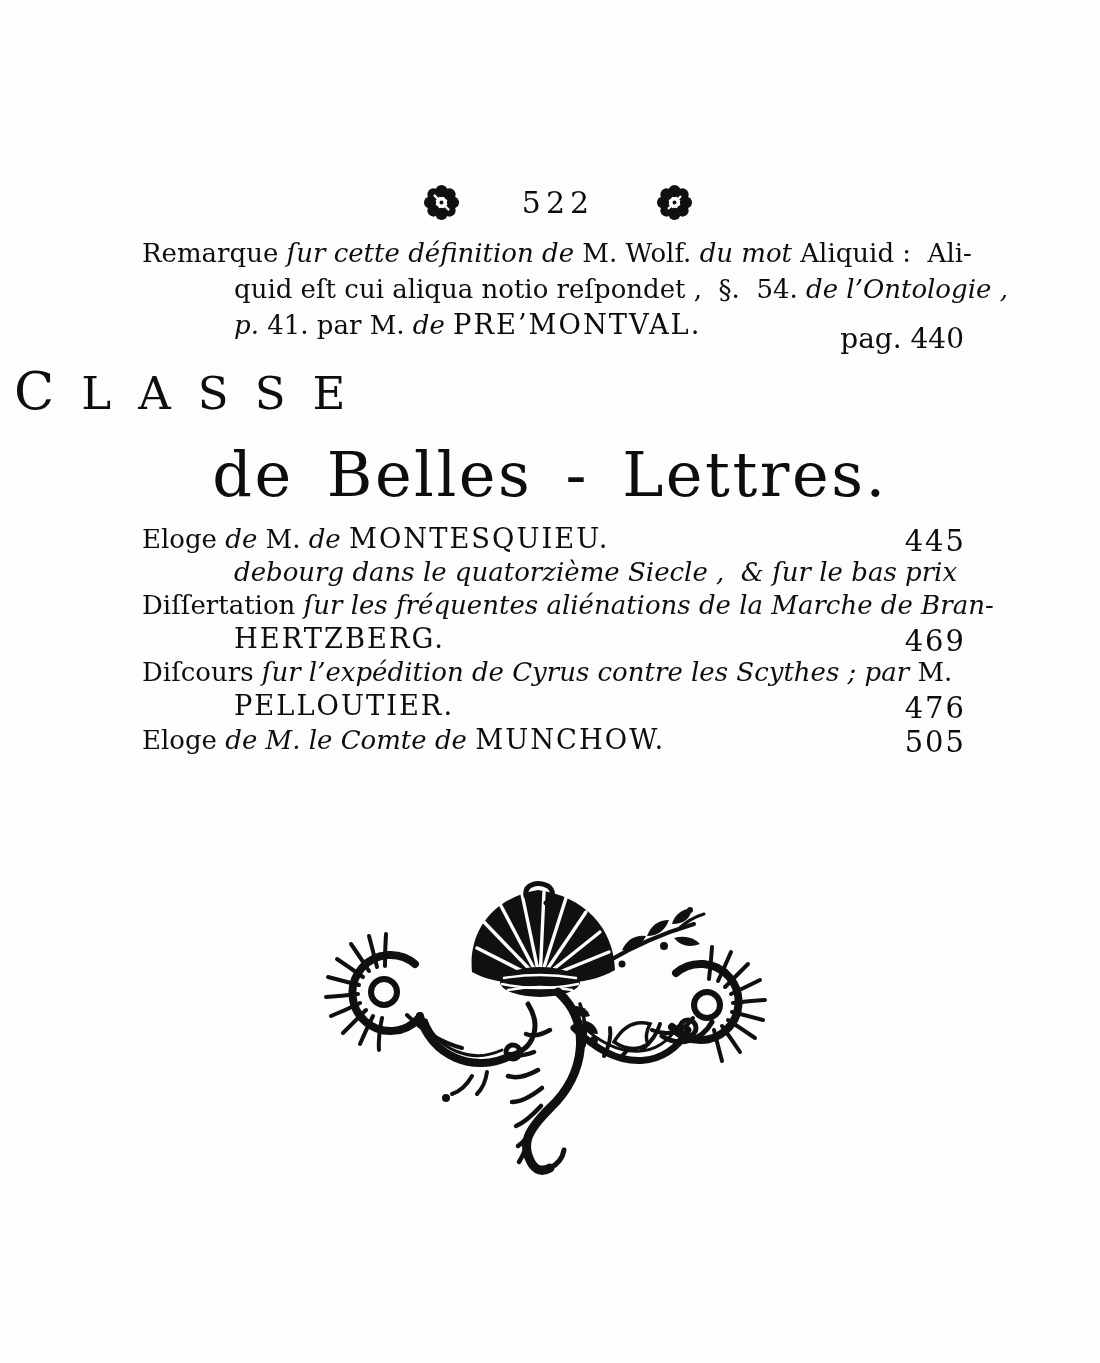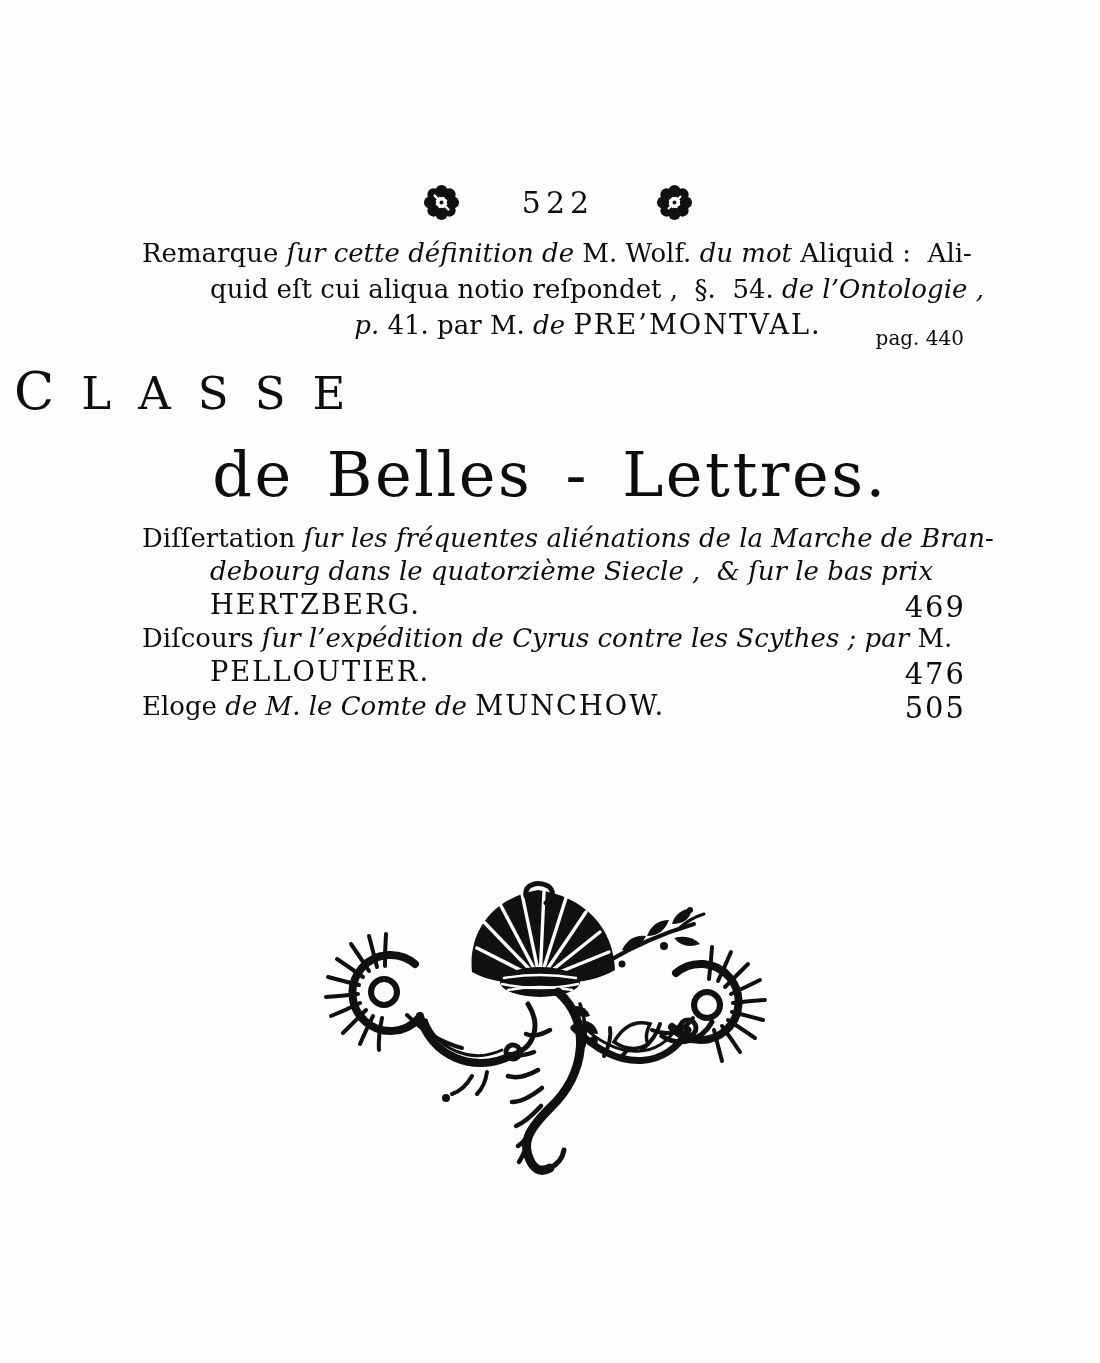--- a/index.html
+++ b/index.html
@@ -19,28 +19,28 @@
     display:flex; justify-content:center; align-items:center; gap:62px;
   }
   .folio { font-size:30px; letter-spacing:5px; }
   .rosette svg { display:block; }
 
   
   .remarque {
     position:absolute; left:142px; top:236px; width:824px;
     font-size:26px; line-height:35.5px;
   }
-  .rline { white-space:pre;text-align:center; }
-  .ind { margin-left:68px; }
+  .rline { white-space:pre; }
+  .ind { margin-left:92px; }
   .it { font-style:italic; }
   .sc { font-size:1.05em; letter-spacing:2px; }
   .wide { letter-spacing:5px; }
   .pageref {
     position:absolute; right:2px; top:85px;
-    font-size:20px;
+    font-size:28px;
   }
 
   
   .classe {
     position:absolute; top:360px; left:0; width:100%;
     margin:0; text-align:left;
     font-size:45px; font-weight:normal;
     letter-spacing:27px; text-indent:14px;
   }
   .classe::first-letter { font-size:1.17em; }
@@ -115,24 +115,28 @@
     <div class="rline ind"><span>quid eſt cui aliqua notio reſpondet ,  §.  54. </span><span class="it">de l’Ontologie ,</span></div>
     <div class="rline ind"><span class="it">p. </span><span>41. par M. </span><span class="it">de </span><span class="sc">PRE’MONTVAL.</span></div>
     <span class="pageref">pag. 440</span>
   </div>
 
   <h1 class="classe">CLASSE</h1>
   <h2 class="belles">de Belles - Lettres.</h2>
 
   <div class="entries">
 
-
-    <div class="entry">
+    <div class="entry">
+      <div class="ln"><span>Eloge </span><span class="it">de </span><span>M. </span><span class="it">de </span><span class="sc">MONTESQUIEU.</span></div>
+      <span class="pg">445</span>
+    </div>
+
+    <div class="entry">
+      <div class="ln ind"><span class="it">debourg dans le quatorzième Siecle ,  &amp; ſur le bas prix</span></div>
       <div class="ln"><span>Diſſertation </span><span class="it">ſur les fréquentes aliénations de la Marche de Bran-</span></div>
-      <div class="ln ind"><span class="it">debourg dans le quatorzième Siecle ,  &amp; ſur le bas prix</span></div>
       <div class="ln ind"><span class="sc">HERTZBERG.</span></div>
       <span class="pg">469</span>
     </div>
 
     <div class="entry">
       <div class="ln"><span>Diſcours </span><span class="it">ſur l’expédition de Cyrus contre les Scythes ; par </span><span>M.</span></div>
       <div class="ln ind"><span class="sc">PELLOUTIER.</span></div>
       <span class="pg">476</span>
     </div>
 

